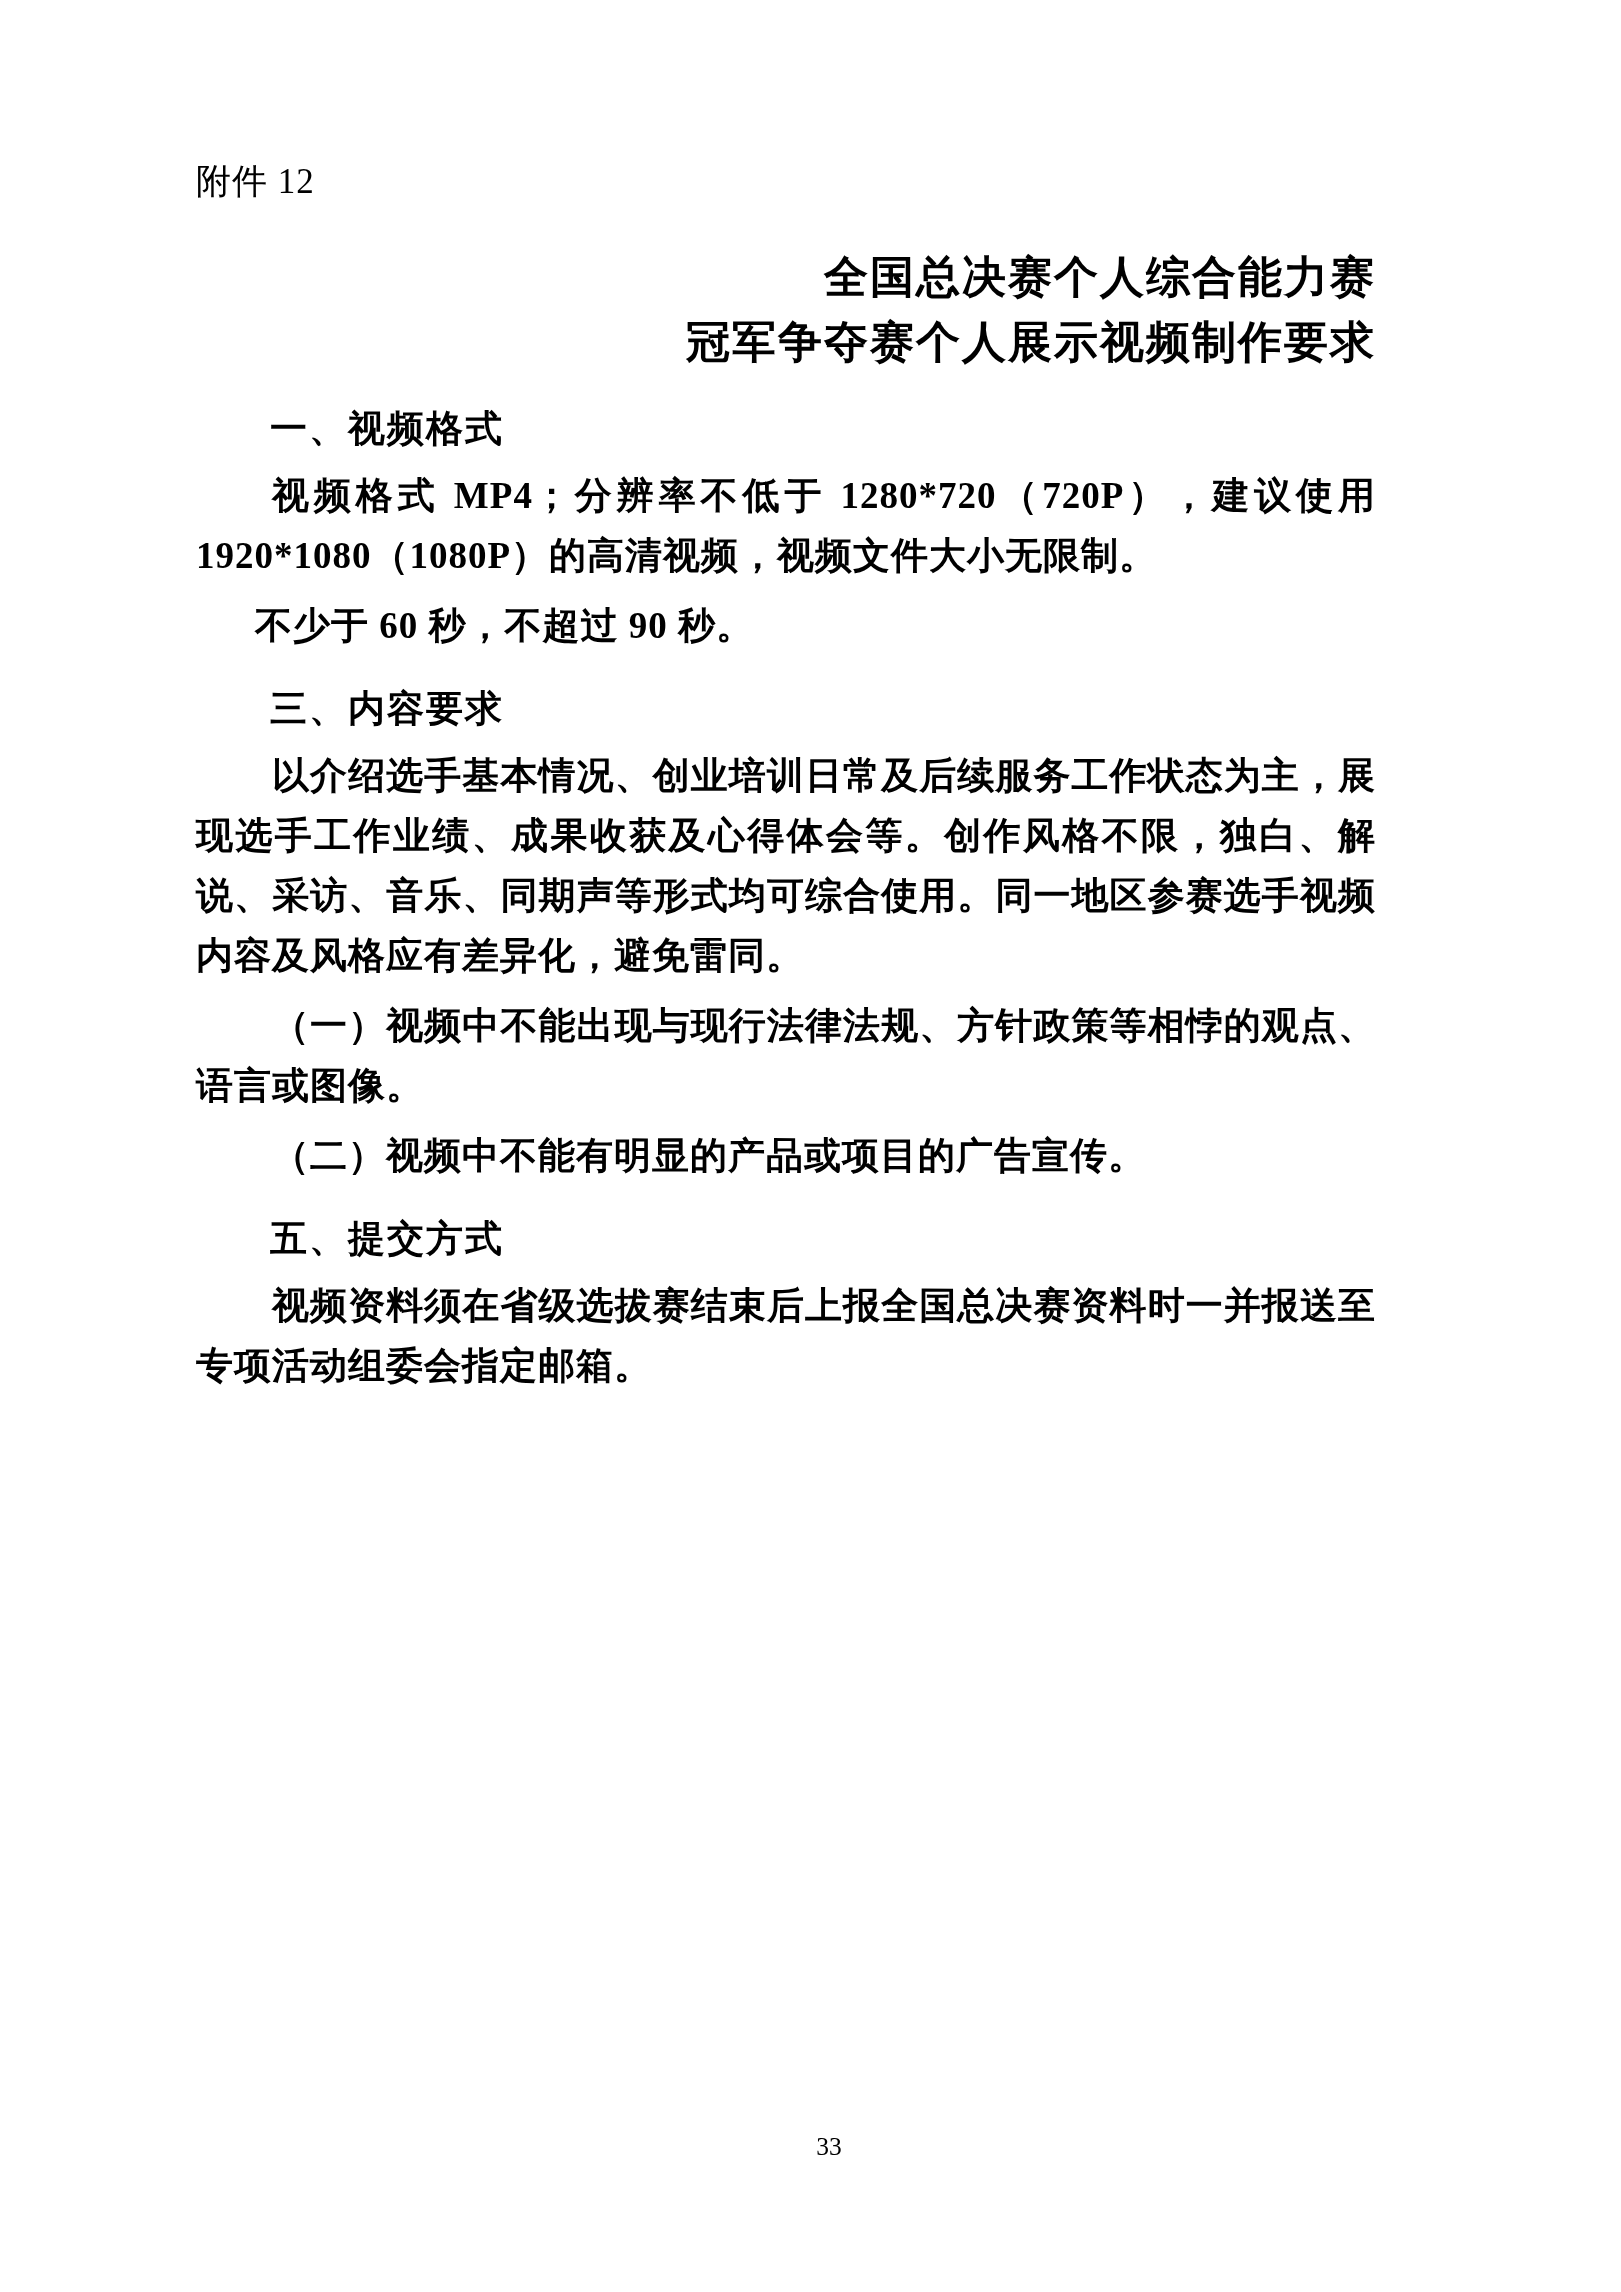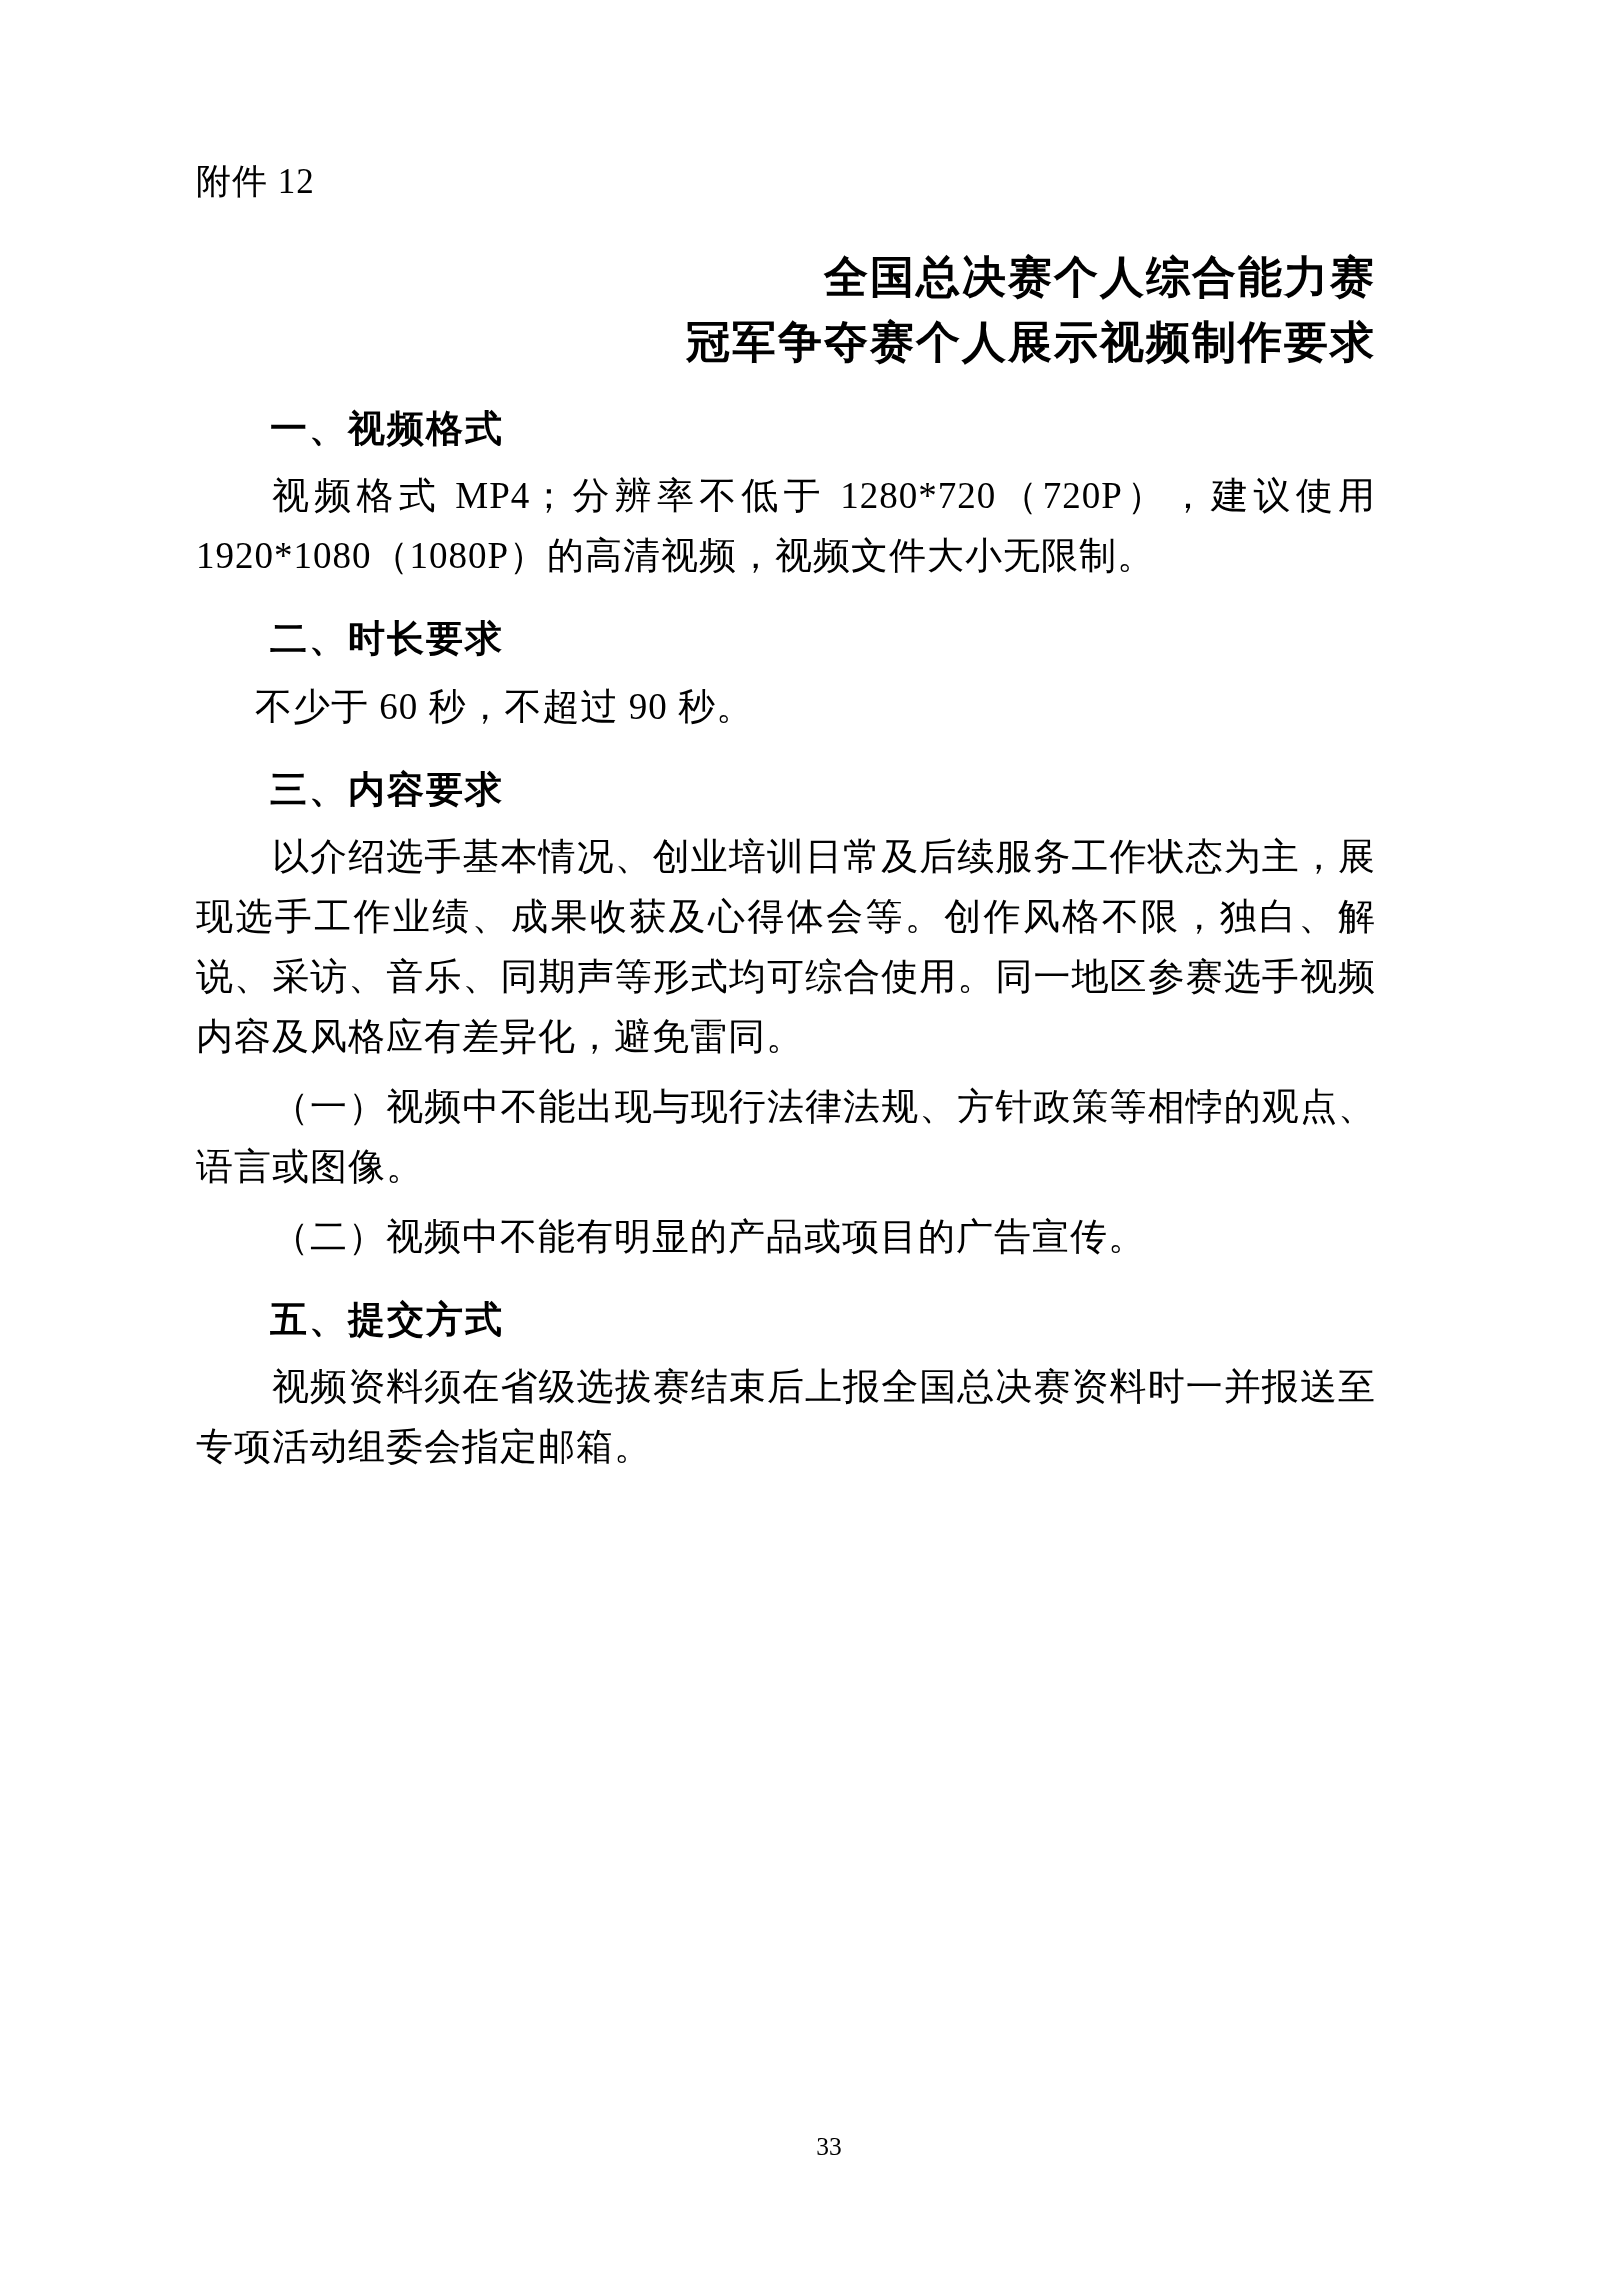--- a/index.html
+++ b/index.html
@@ -54,20 +54,21 @@
   }
   .para {
     font-size: 37px;
     line-height: 1.62;
     letter-spacing: 1px;
     margin: 5.9px 0 9.8px 0;
     text-indent: 76px;
     text-align: justify;
     text-justify: inter-ideograph;
     font-family: "Liberation Serif", "DejaVu Serif", serif;
+    font-weight: bold;
   }
   .para.no-indent {
     text-indent: 59px;
   }
   .para.tight {
     margin-top: 2px;
   }
   .page-number {
     position: absolute;
     left: 0;
@@ -87,21 +88,20 @@
   <div class="attachment-label">附件 12</div>
 
   <div class="doc-title">
     <span class="line">全国总决赛个人综合能力赛</span>
     <span class="line">冠军争夺赛个人展示视频制作要求</span>
   </div>
 
   <div class="section-heading">一、视频格式</div>
   <div class="para">视频格式 MP4；分辨率不低于 1280*720（720P），建议使用 1920*1080（1080P）的高清视频，视频文件大小无限制。</div>
 
-  <div class="section-heading">二、时长要求</div>
   <div class="para no-indent">不少于 60 秒，不超过 90 秒。</div>
 
   <div class="section-heading">三、内容要求</div>
   <div class="para">以介绍选手基本情况、创业培训日常及后续服务工作状态为主，展现选手工作业绩、成果收获及心得体会等。创作风格不限，独白、解说、采访、音乐、同期声等形式均可综合使用。同一地区参赛选手视频内容及风格应有差异化，避免雷同。</div>
 
   <div class="para">（一）视频中不能出现与现行法律法规、方针政策等相悖的观点、语言或图像。</div>
   <div class="para tight">（二）视频中不能有明显的产品或项目的广告宣传。</div>
 
   <div class="section-heading">五、提交方式</div>
   <div class="para">视频资料须在省级选拔赛结束后上报全国总决赛资料时一并报送至专项活动组委会指定邮箱。</div>

